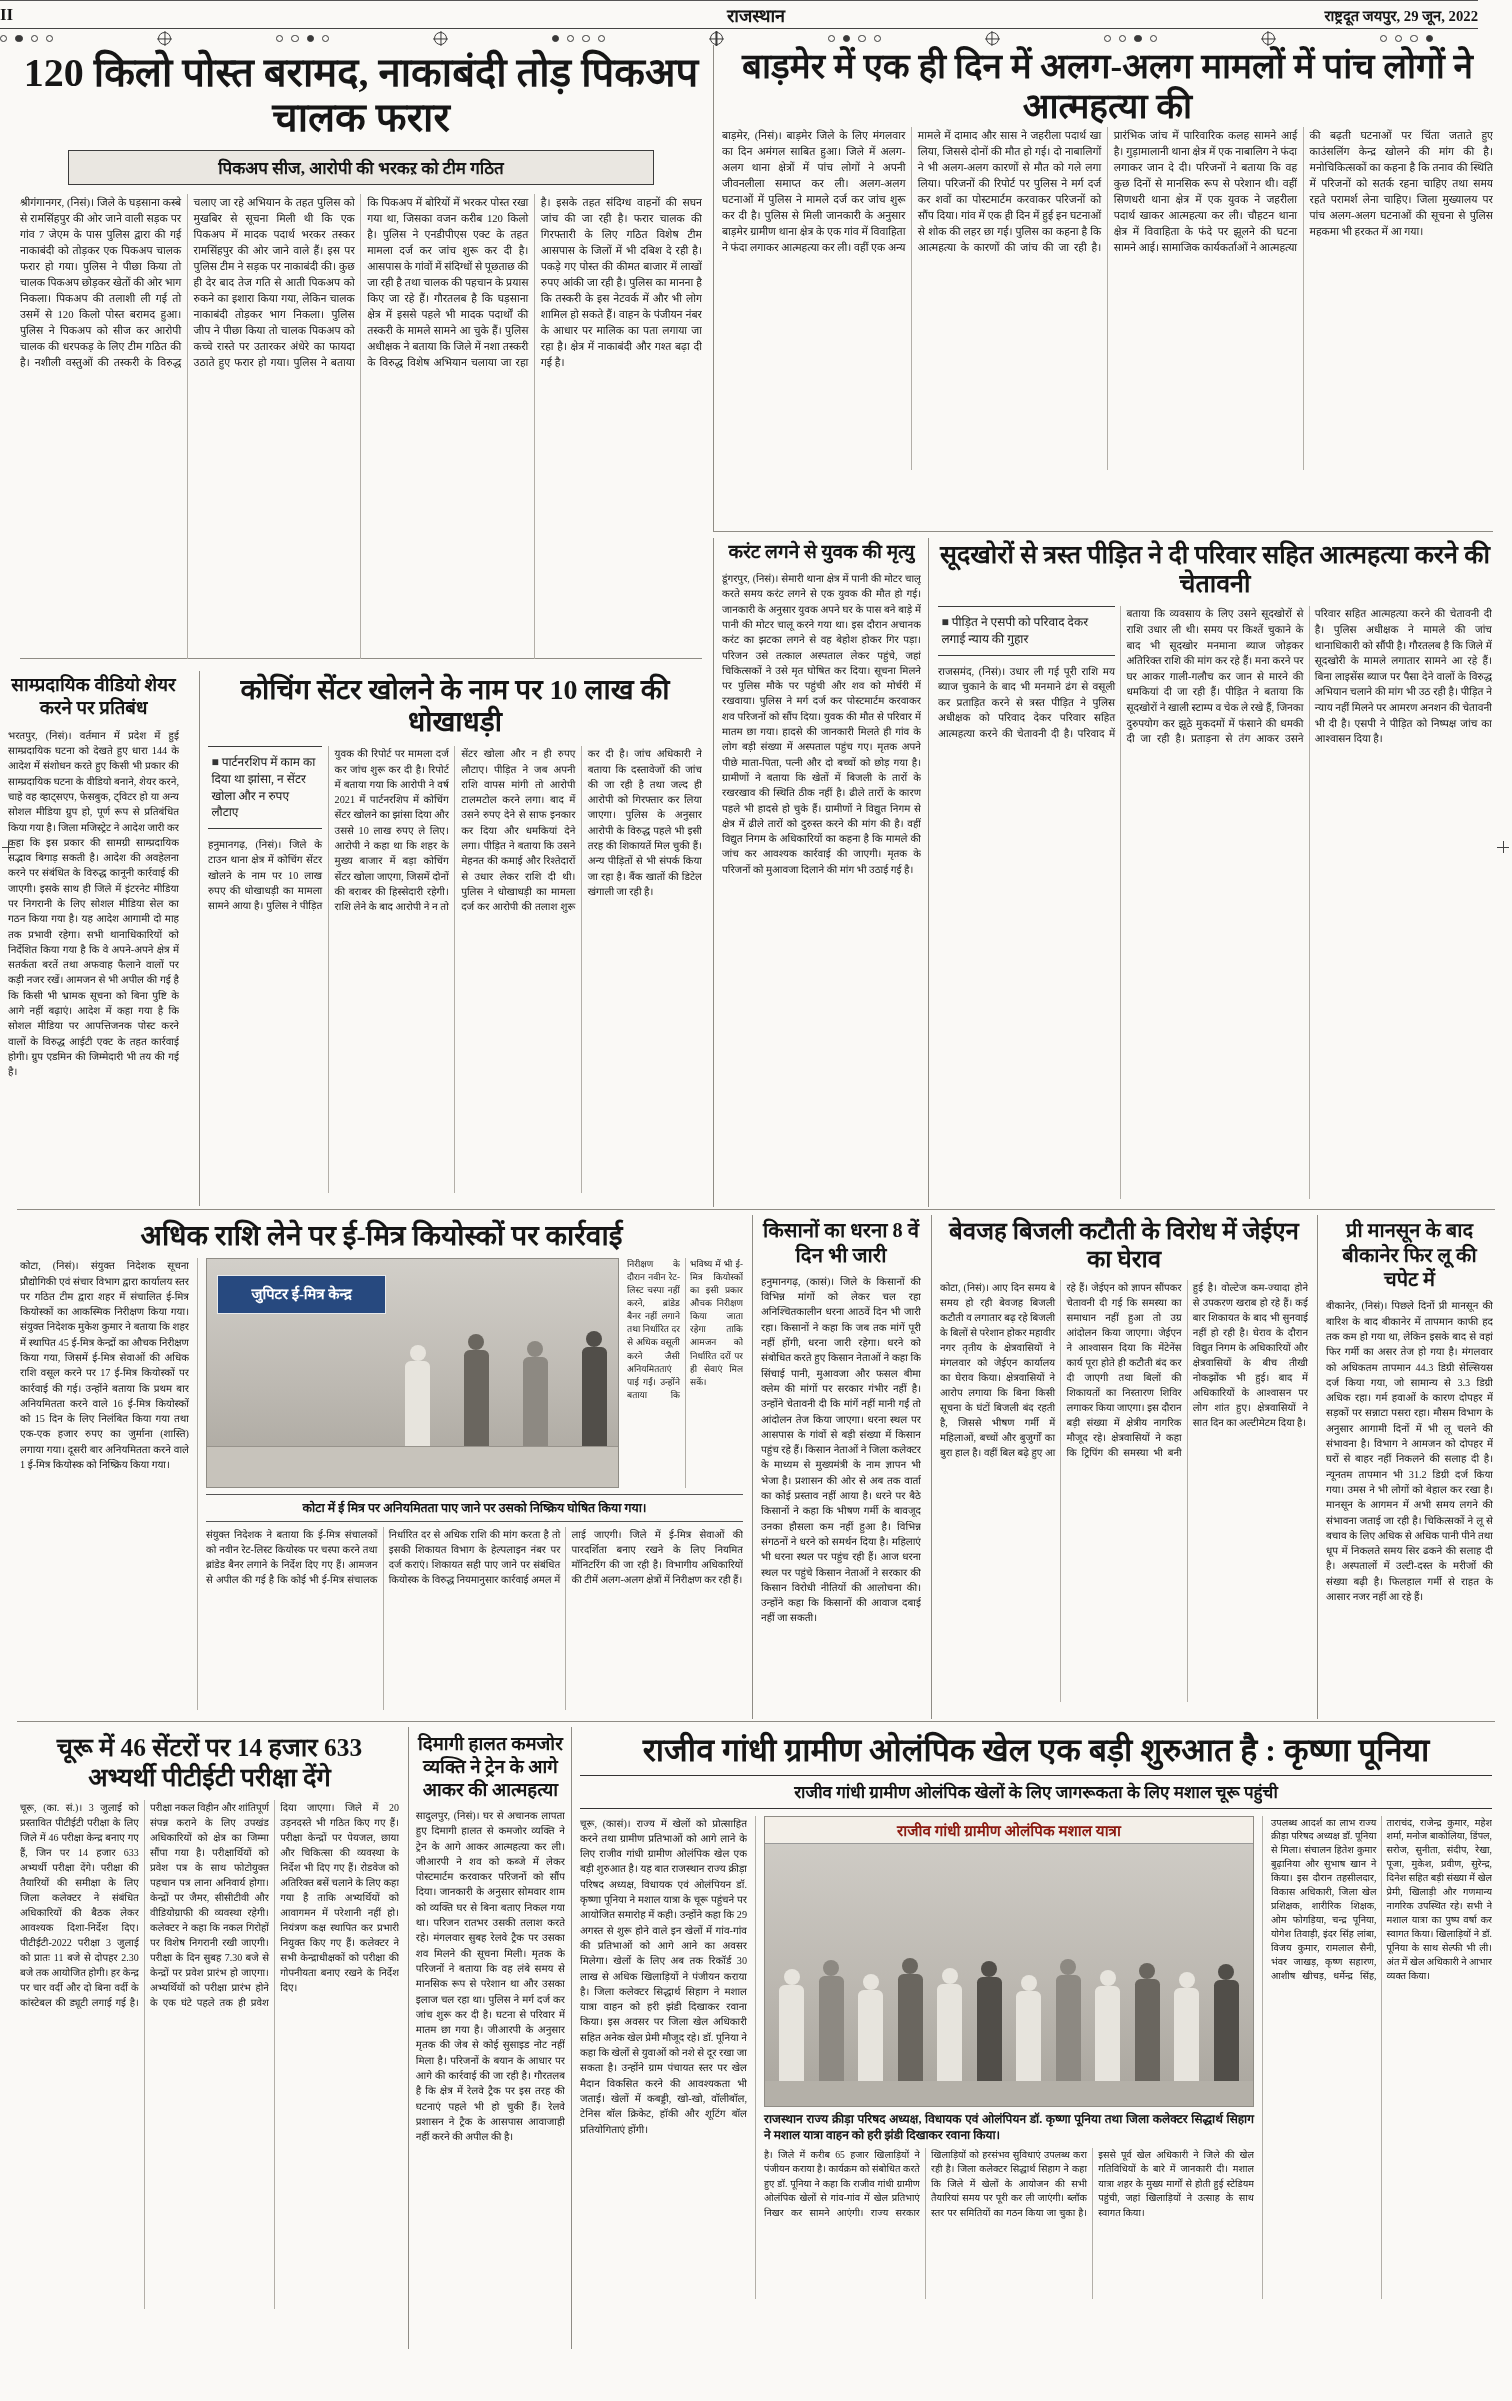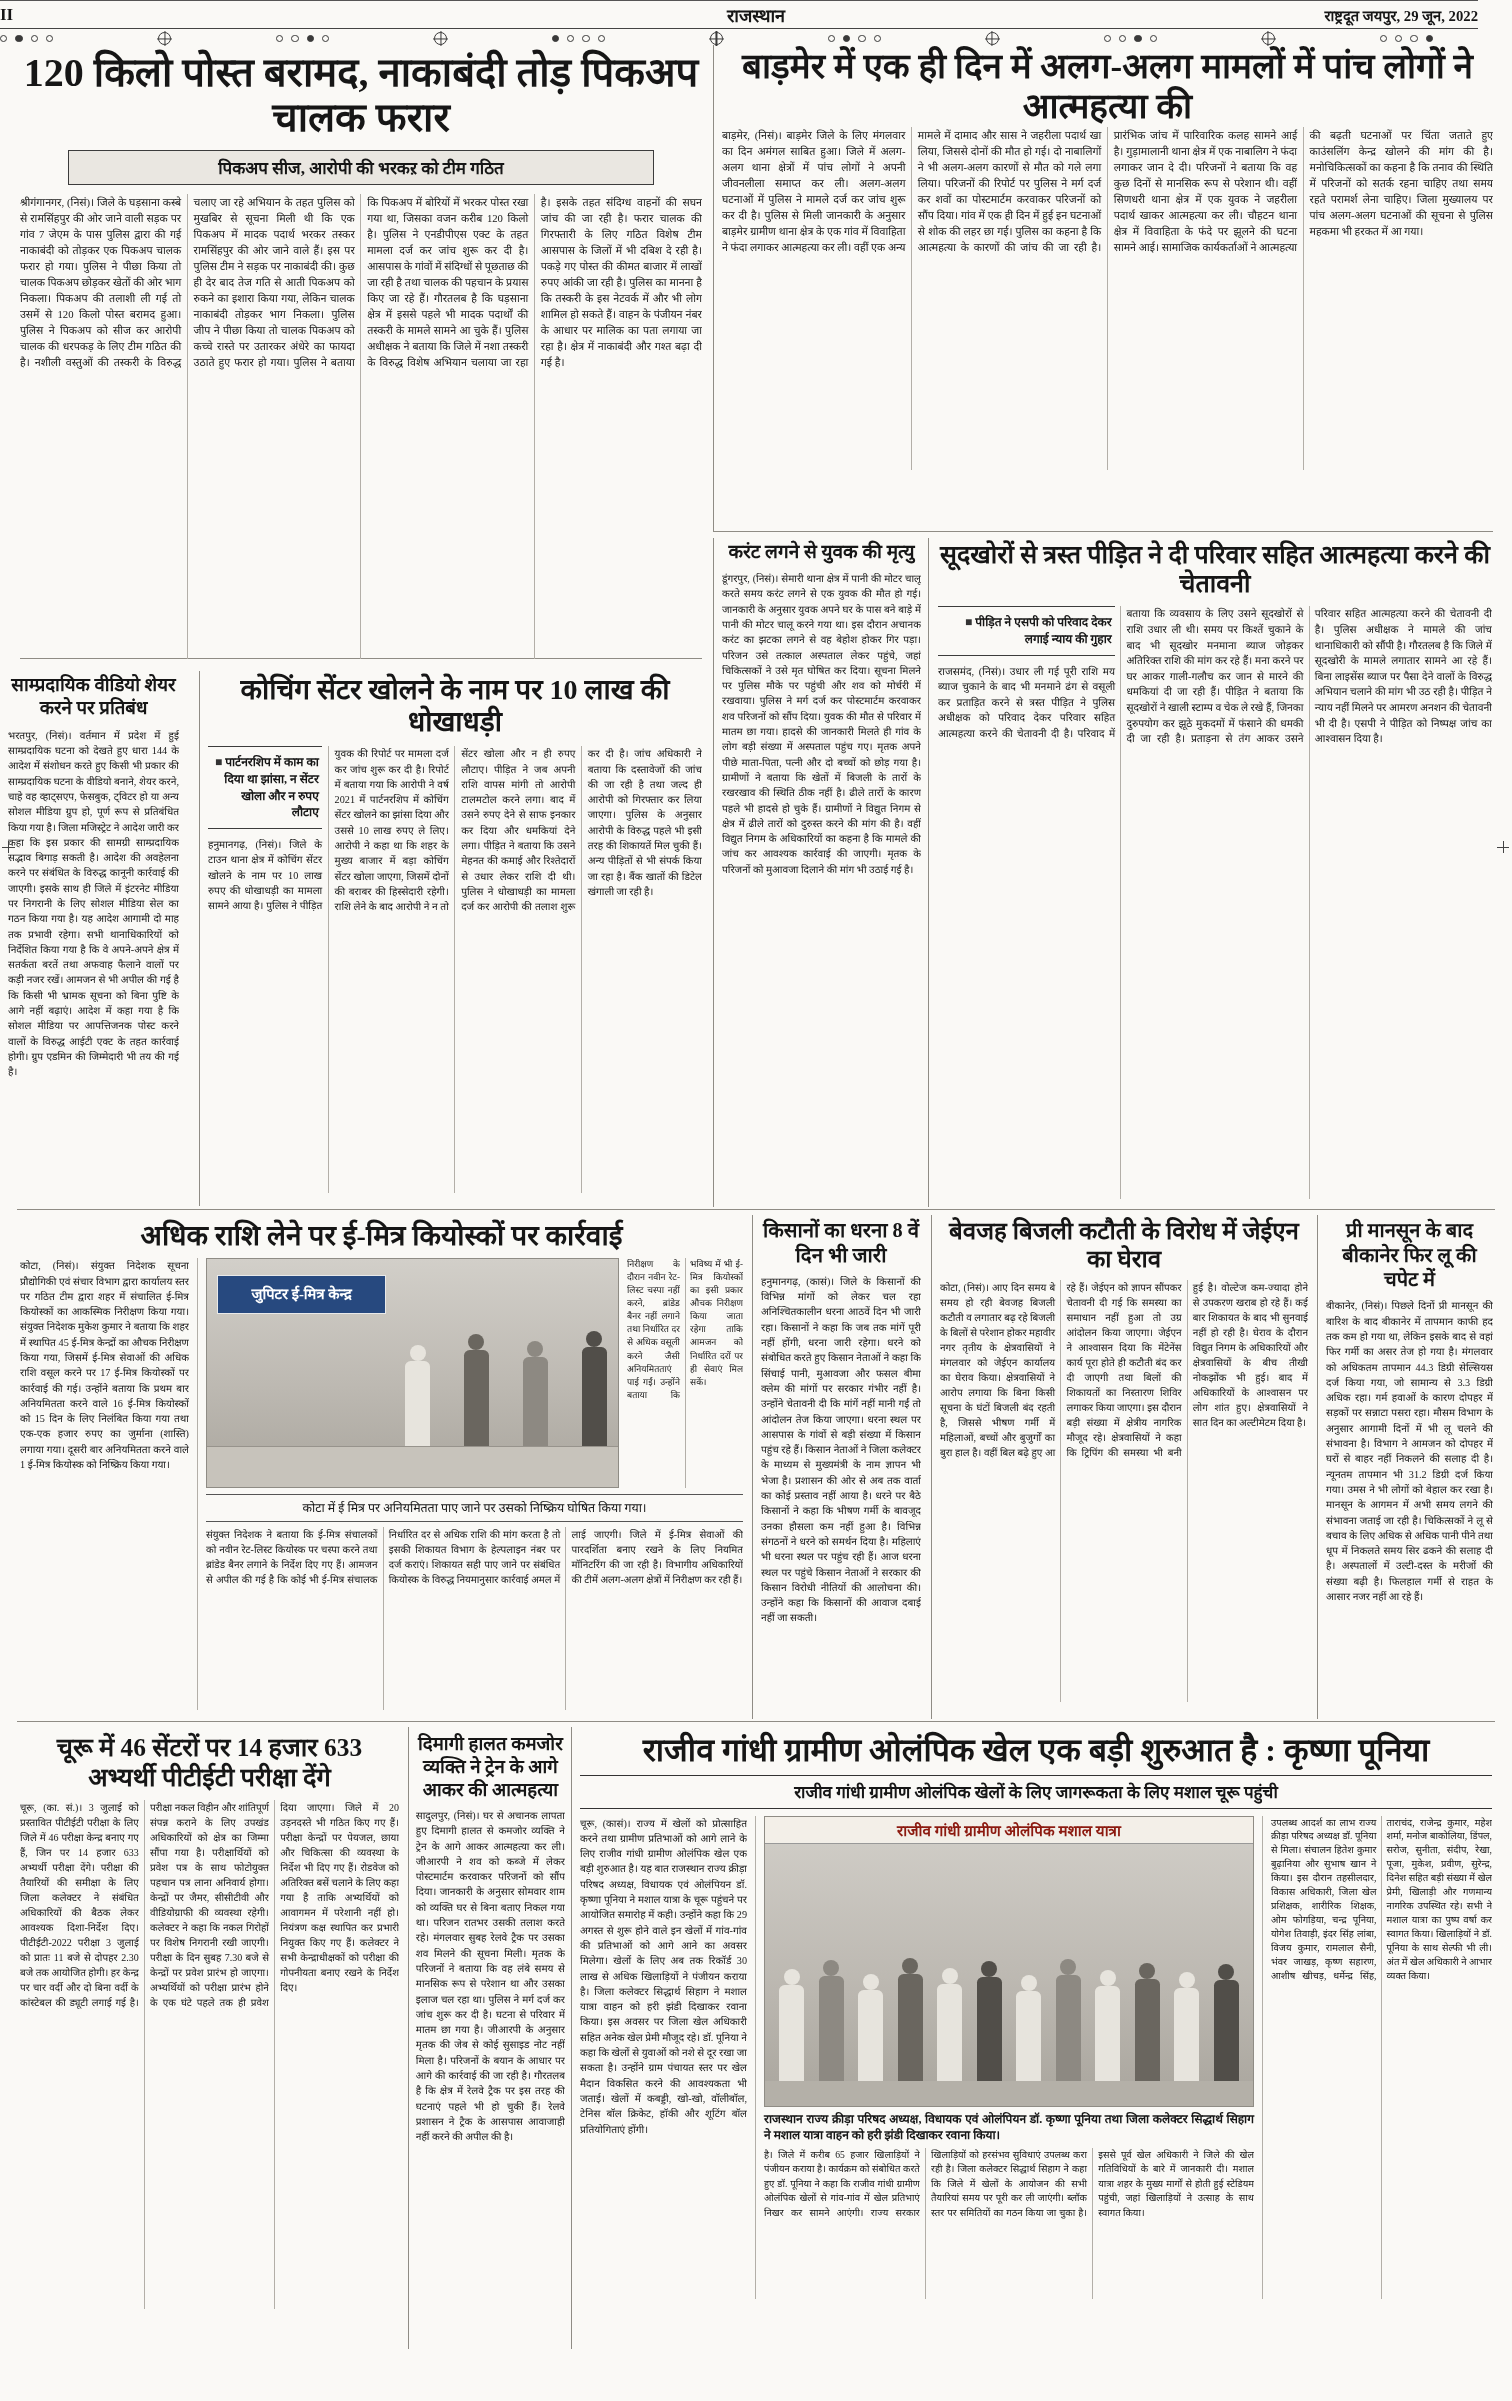--- a/index.html
+++ b/index.html
@@ -7,21 +7,21 @@
   body{width:1512px;height:2401px;position:relative;font-family:"Liberation Serif","DejaVu Serif",serif;color:#161616}
   .sheet{position:absolute;inset:0;background:#faf9f6;overflow:hidden}
   .abs{position:absolute}
   h1{font-weight:700;text-align:center;line-height:1.14}
   .body{text-align:justify;overflow:hidden;line-height:1.5;font-size:10.7px;word-break:break-word}
   .cols2{column-count:2;column-gap:10.2px;column-rule:0.6px solid #b3afa8}
   .cols3{column-count:3;column-gap:11.3px;column-rule:0.6px solid #b3afa8}
   .cols4{column-count:4;column-gap:12.4px;column-rule:0.6px solid #b3afa8}
   .kicker{border:1.1px solid #3c3c3c;background:#eae7e1;font-weight:700;text-align:center;padding:5.1px 3.4px}
   .kicker-plain{border:none;border-top:1.1px solid #333;border-bottom:1.1px solid #333;background:none}
-  .pullquote{font-weight:700;font-size:12px;line-height:1.4;border-top:1.7px solid #3c3c3c;border-bottom:1.7px solid #3c3c3c;padding:6.8px 3.4px;margin:0 0 8px 0;break-inside:avoid;text-align:right}
+  .pullquote{font-weight:400;font-size:12px;line-height:1.4;border-top:1.7px solid #3c3c3c;border-bottom:1.7px solid #3c3c3c;padding:6.8px 3.4px;margin:0 0 8px 0;break-inside:avoid;text-align:left}
   .pullquote::before{content:"■ ";color:#333}
   .rule-h{position:absolute;border-top:0.6px solid #8f8c85;left:17px;width:1478px}
   .bl{border-left:0.6px solid #8f8c85}
   .bb{border-bottom:0.6px solid #8f8c85}
 
   
   .masthead{left:17px;top:12.4px;width:1478px;height:29px;border-top:0.6px solid #555;border-bottom:0.8px solid #444;display:flex;align-items:center;justify-content:space-between;padding:0 0}
   .m-left{font-weight:700;font-size:17px}
   .m-center{position:absolute;left:50%;transform:translateX(-50%);font-weight:700;font-size:18px}
   .m-right{font-size:14.7px;font-weight:700}
@@ -54,21 +54,21 @@
   .a-coaching .body{height:447px;font-size:10.2px}
 
   .a-emitra{left:20px;top:1215px;width:723px;height:504px;padding-top:4.5px}
   .a-emitra h1{font-size:28px;margin-bottom:6.8px}
   .emitra-grid{display:flex;gap:8px;height:452px}
   .emitra-left{width:169px;height:100%;font-size:10.2px}
   .emitra-main{flex:1;border-left:0.6px solid #b3afa8;padding-left:8px;display:flex;flex-direction:column}
   .photo-row{display:flex;gap:8px;height:230px}
   .emitra-photo{width:413px;height:230px}
   .emitra-side{flex:1;height:230px;font-size:9px;line-height:1.45}
-  .photo-caption{margin-top:5.6px;font-weight:400;font-size:12.4px;text-align:center;border-top:1.1px solid #555;border-bottom:1.1px solid #555;padding:4.5px 3.4px}
+  .photo-caption{margin-top:5.6px;font-weight:700;font-size:12.4px;text-align:center;border-top:1.1px solid #555;border-bottom:1.1px solid #555;padding:4.5px 3.4px}
   .emitra-bottom{margin-top:5.6px;flex:1;font-size:10px}
 
   .a-kisan{left:752px;top:1215px;width:169px;height:504px;padding:3.4px 0 0 8px}
   .a-kisan h1{font-size:20.3px;line-height:1.2;margin-bottom:6.8px}
   .a-kisan .body{height:427px;font-size:10.2px}
 
   .a-bijli{left:931px;top:1215px;width:377px;height:504px;padding:3.4px 0 0 8px}
   .a-bijli h1{font-size:24px;margin-bottom:6.8px}
   .a-bijli .body{height:422px;font-size:10px}
 

